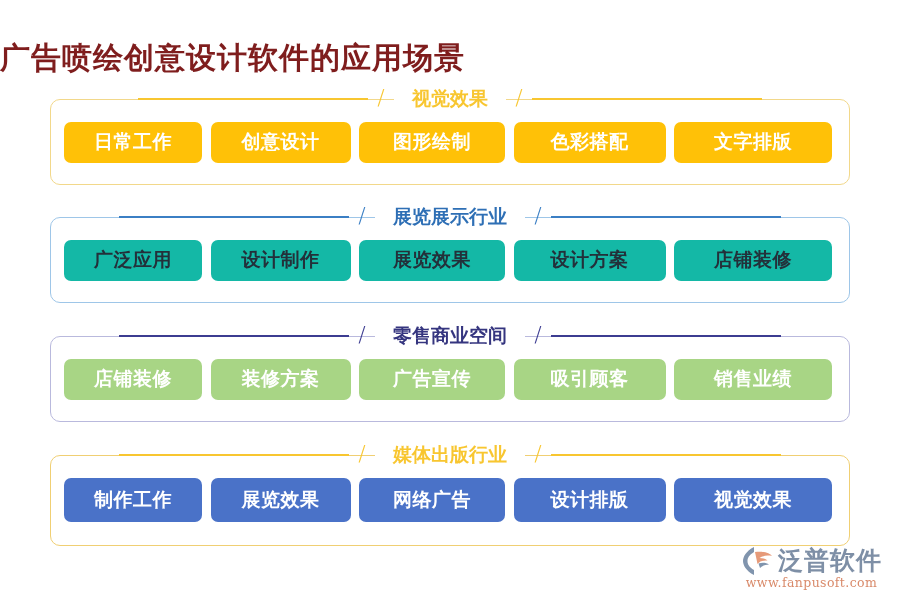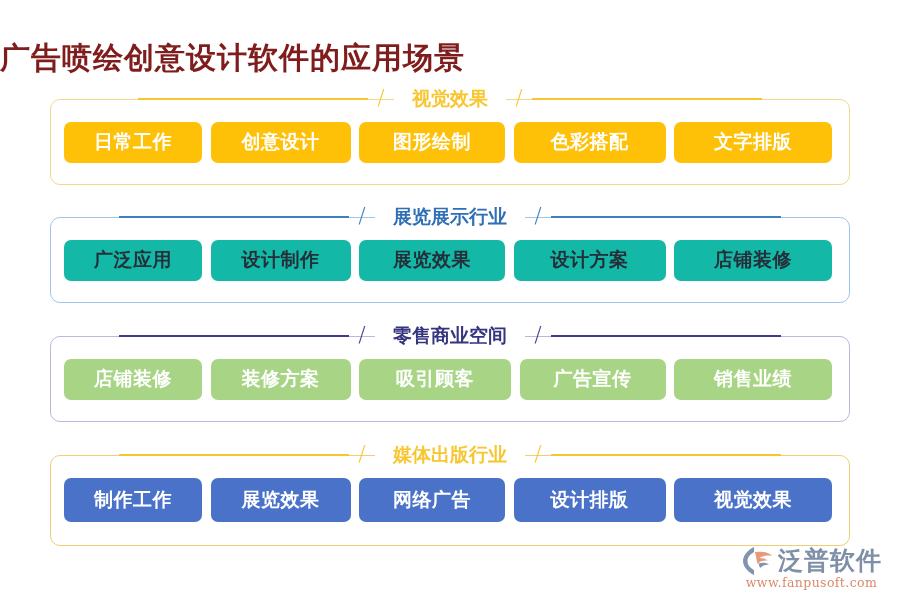--- a/index.html
+++ b/index.html
@@ -244,22 +244,22 @@
     <div class="sec-head">
       <div class="head-line"></div>
       <div class="head-slash">/</div>
       <div class="head-label">零售商业空间</div>
       <div class="head-slash">/</div>
       <div class="head-line"></div>
     </div>
     <div class="pill-row">
       <div class="pill w0">店铺装修</div>
       <div class="pill w1">装修方案</div>
+      <div class="pill w2">广告宣传</div>
       <div class="pill w3">吸引顾客</div>
-      <div class="pill w2">广告宣传</div>
       <div class="pill w4">销售业绩</div>
     </div>
   </div>
 
   <div class="section sec4">
     <div class="sec-box"></div>
     <div class="sec-head">
       <div class="head-line"></div>
       <div class="head-slash">/</div>
       <div class="head-label">媒体出版行业</div>

